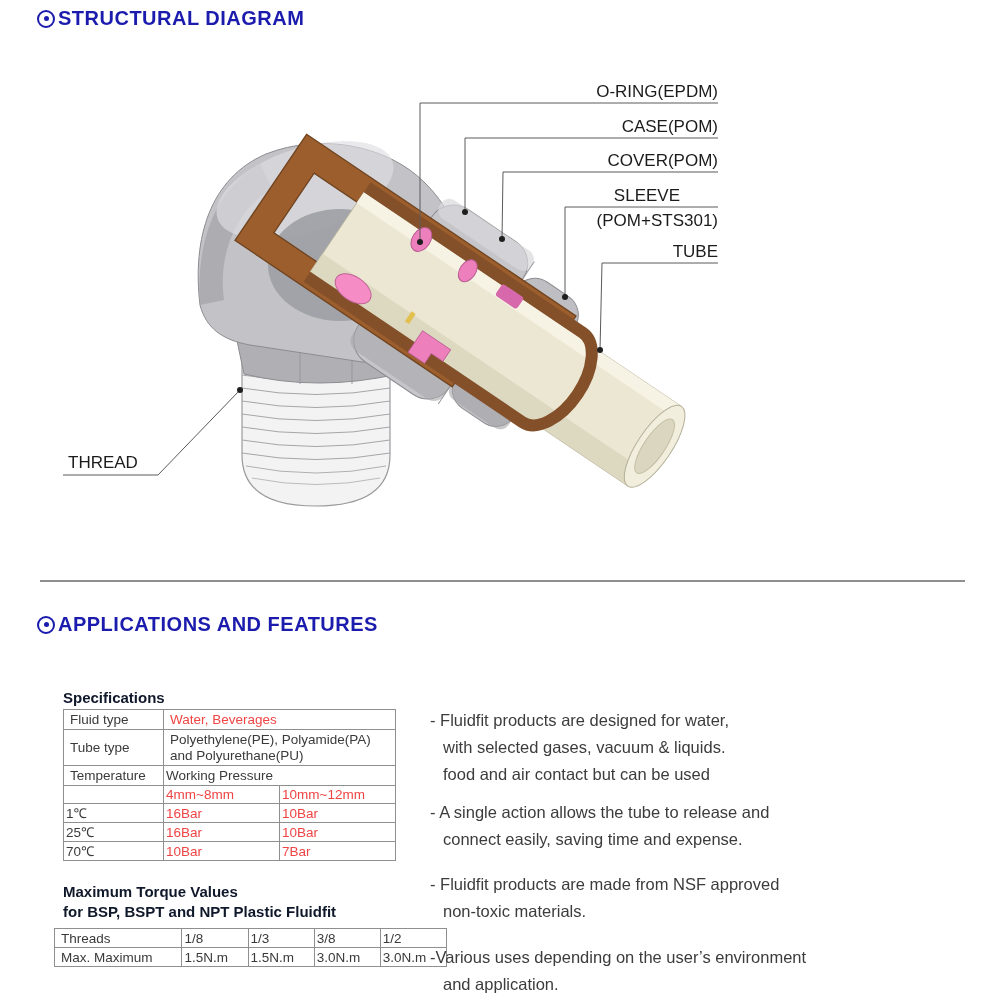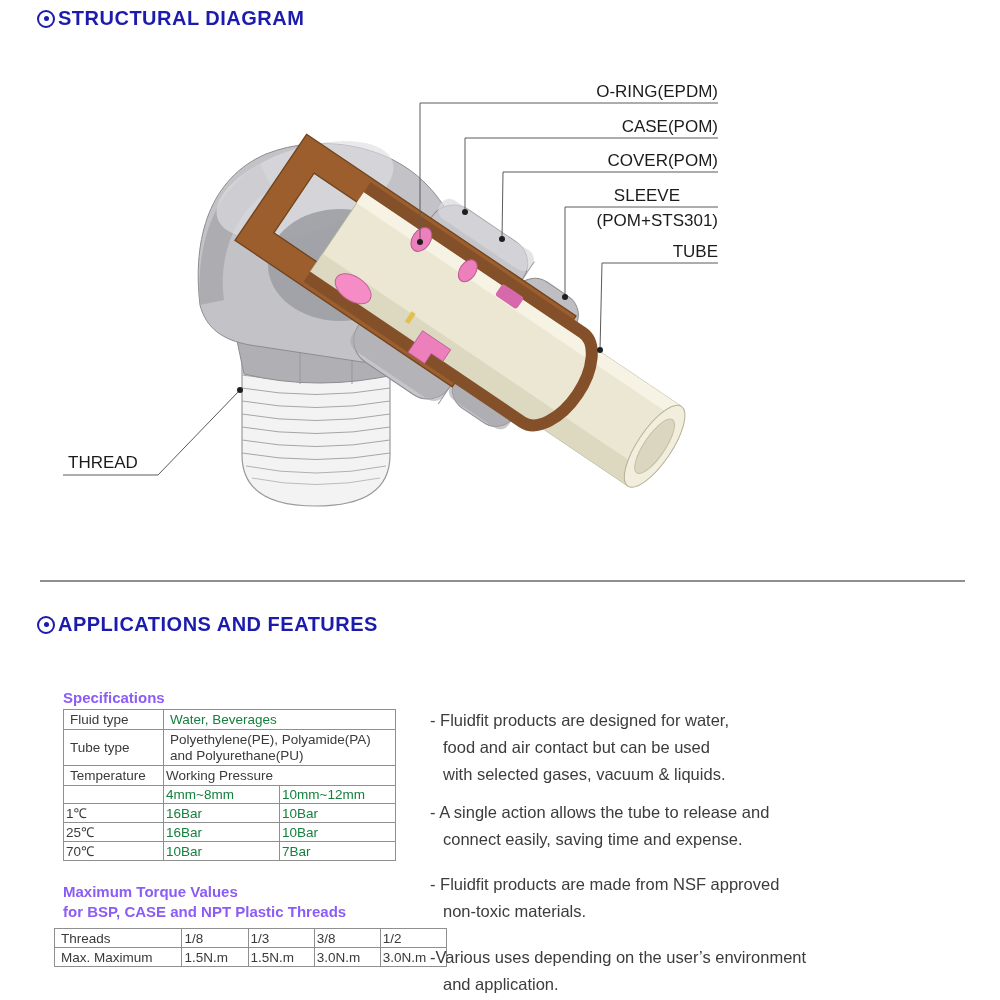--- a/index.html
+++ b/index.html
@@ -14,25 +14,25 @@
   .dot-icon {
     width:14px; height:14px; border:2.5px solid #1b1bad; border-radius:50%;
     position:relative; flex:0 0 auto;
   }
   .dot-icon::after {
     content:""; position:absolute; inset:0; margin:auto; width:5px; height:5px;
     border-radius:50%; background:#1b1bad;
   }
   #diagram-svg { position:absolute; left:0; top:0; }
   .divider { position:absolute; left:40px; top:580px; width:925px; height:2px; background:#8f8f8f; }
-  .sub-title { position:absolute; color:#8b5cf6; font-weight:bold; font-size:15px; line-height:20px; white-space:nowrap; }
+  .sub-title { position:absolute; color:#0f172a; font-weight:bold; font-size:15px; line-height:20px; white-space:nowrap; }
   table.datat { position:absolute; border-collapse:collapse; table-layout:fixed; font-size:13.5px; color:#3a3a3a; }
   table.datat td { border:1px solid #8f8f8f; padding:0 6px; overflow:hidden; }
   table.datat td.c { padding:0 2px; }
-  .blue { color:#15803d; }
+  .blue { color:#ef4444; }
   #spec-table { left:63px; top:709px; width:332px; }
   #torque-table { left:54px; top:928px; width:393px; }
   .features { position:absolute; left:430px; width:520px; color:#3c3c3c; font-size:16.5px; line-height:27px; }
   .feature-line.cont { padding-left:13px; }
 </style>
 </head>
 <body>
 
 <div class="sec-title" style="top:7px;justify-content:center;">
   <span class="dot-icon"></span>
@@ -174,21 +174,21 @@
     <tr style="height:19px;">
       <td class="c">70℃</td>
       <td class="c blue">10Bar</td>
       <td class="c blue">7Bar</td>
     </tr>
   </tbody>
 </table>
 
 <div class="sub-title" style="left:63px; top:882px;">
   <div>Maximum Torque Values</div>
-  <div>for BSP, CASE and NPT Plastic Threads</div>
+  <div>for BSP, BSPT and NPT Plastic Fluidfit</div>
 </div>
 
 <table class="datat" id="torque-table">
   <colgroup>
       <col style="width:106px">
       <col style="width:55px">
       <col style="width:55px">
       <col style="width:55px">
       <col style="width:55px">
     </colgroup>
@@ -205,22 +205,22 @@
       <td class="c">1.5N.m</td>
       <td class="c">1.5N.m</td>
       <td class="c">3.0N.m</td>
       <td class="c">3.0N.m</td>
     </tr>
   </tbody>
 </table>
 
 <div class="features" style="top:694px;margin-top:13px;">
   <div class="feature-line">- Fluidfit products are designed for water,</div>
+  <div class="feature-line cont">with selected gases, vacuum &amp; liquids.</div>
   <div class="feature-line cont">food and air contact but can be used</div>
-  <div class="feature-line cont">with selected gases, vacuum &amp; liquids.</div>
 </div>
 <div class="features" style="top:799px;">
   <div class="feature-line">- A single action allows the tube to release and</div>
   <div class="feature-line cont">connect easily, saving time and expense.</div>
 </div>
 <div class="features" style="top:871px;">
   <div class="feature-line">- Fluidfit products are made from NSF approved</div>
   <div class="feature-line cont">non-toxic materials.</div>
 </div>
 <div class="features" style="top:944px;">

